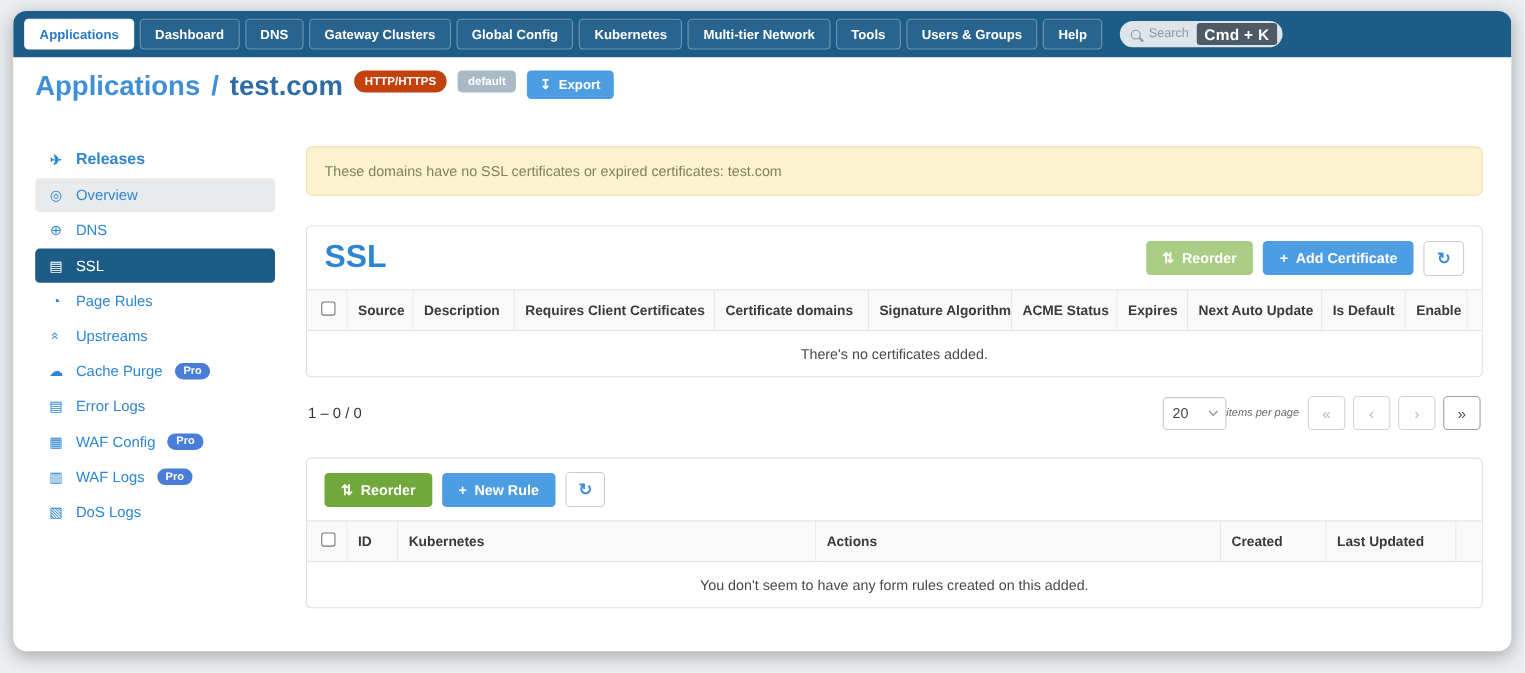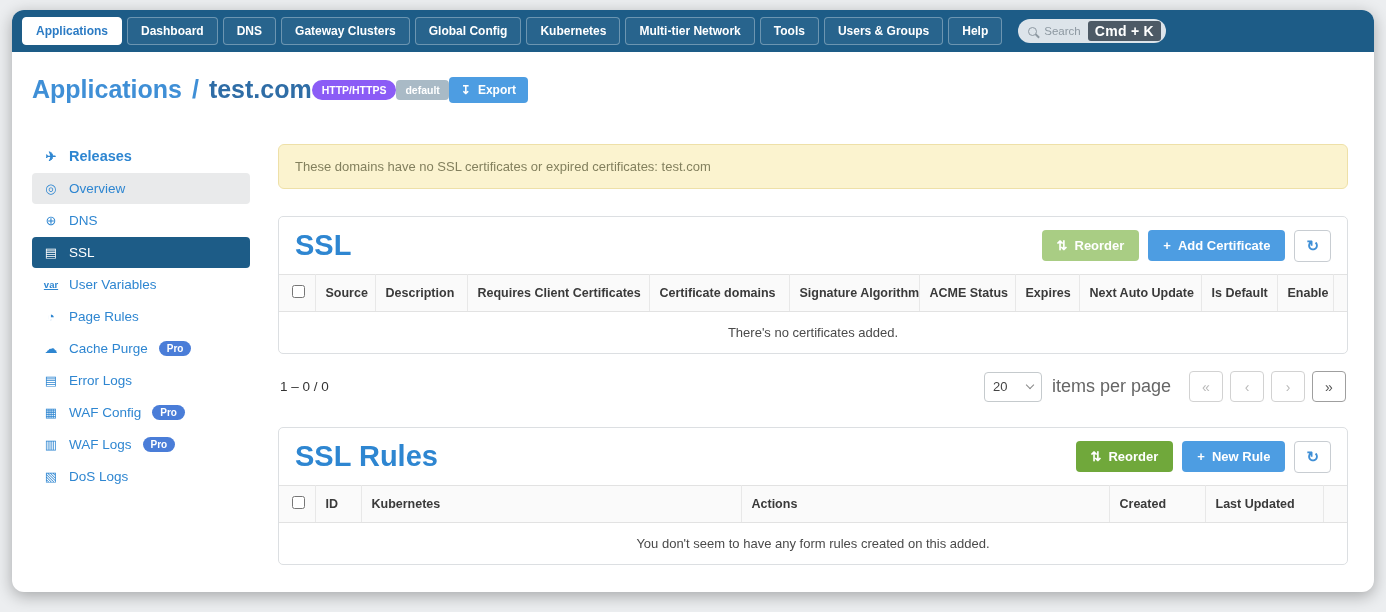--- a/index.html
+++ b/index.html
@@ -29,27 +29,27 @@
   .search {
     display: flex; align-items: center; gap: 7px; margin-left: 16px;
     background: #dde4ea; border-radius: 12px; height: 24px; padding: 0 5px 0 10px; cursor: text;
   }
   .mag { width: 9px; height: 9px; border: 1.5px solid #8d98a1; border-radius: 50%; position: relative; display: inline-block; }
   .mag::after { content: ""; position: absolute; width: 5px; height: 1.5px; background: #8d98a1; transform: rotate(45deg); right: -4px; bottom: -2px; }
   .search-ph { color: #8d98a1; font-size: 11.5px; }
   .kbd { background: #4d5a66; color: #fff; font-size: 14px; font-weight: bold; padding: 2px 7px; border-radius: 3px; letter-spacing: .3px; }
 
   
-  .pagehead { display: flex; align-items: center; padding: 12px 20px 10px; flex-shrink: 0; margin-top: 11px; }
+  .pagehead { display: flex; align-items: flex-start; gap: 10px; padding: 12px 20px 10px; flex-shrink: 0; }
   .page-title { margin: 0; font-size: 25px; font-weight: bold; }
   .crumb { color: #3f8fd6; cursor: pointer; }
   .sep { color: #3f8fd6; margin: 0 3px; }
   .appname { color: #2f6da6; }
   .badge { color: #fff; font-size: 10.5px; font-weight: bold; white-space: nowrap; }
-  .badge.proto { background: #8b5cf6; border-radius: 10px; padding: 4px 10px; }
+  .badge.proto { background: #c2410c; border-radius: 10px; padding: 4px 10px; }
   .badge.env { background: #a9bac6; border-radius: 4px; padding: 4px 9px; }
 
   .btn {
     display: inline-flex; align-items: center; gap: 7px; border: none;
     border-radius: 4px; color: #fff; font-weight: bold; cursor: pointer;
     font-family: inherit; font-size: 13px; padding: 8px 15px; white-space: nowrap;
   }
   .btn-blue { background: var(--button-blue, #4d9de2); }
   .btn-sm { font-size: 12px; padding: 6px 12px; }
   .btn-green-light { background: var(--reorder-light-green, #a9cd84); }
@@ -95,28 +95,28 @@
     padding: 10px 10px; font-weight: bold; white-space: nowrap; overflow: hidden;
   }
   .tbl thead th:last-child { border-right: none; }
   .th-chk { padding: 10px 8px 10px 13px !important; }
   .th-chk input { margin: 0; width: 13px; height: 13px; cursor: pointer; }
   .empty { text-align: center; font-size: 13px; color: #4a4a4a; padding: 13px 10px; margin-top: 44px; }
 
   
   .pagination { display: flex; align-items: center; justify-content: space-between; margin: 17px 2px 25px; }
   .range { font-size: 13.5px; color: #333; }
-  .pag-right { display: flex; align-items: center; gap: 10px; }
+  .pag-right { display: flex; align-items: center; }
   .pselect {
     display: flex; align-items: center; justify-content: space-between;
     border: 1px solid #c5cacd; border-radius: 4px; height: 30px; width: 58px;
     padding: 0 8px; font-size: 13px; color: #444; cursor: pointer; background: #fff;
   }
   .chev { width: 6px; height: 6px; border-right: 1.5px solid #888; border-bottom: 1.5px solid #888; transform: rotate(45deg); margin-top: -3px; }
-  .ppl { font-size: 18px; color: #666; margin-right: 8px; }
+  .ppl { font-size: 10px; color: #666; margin-right: 8px; font-style: italic; }
   .pbtns { display: flex; gap: 7px; }
   .pbtn {
     width: 34px; height: 31px; border: 1px solid #d2d2d2; background: #fff;
     border-radius: 4px; color: #b9b9b9; font-size: 14px; cursor: pointer; font-family: inherit;
   }
   .pbtn.strong { color: #555; border-color: #9f9f9f; }
 </style>
 </head>
 <body>
 
@@ -169,26 +169,26 @@
       </div>
       <div class="side-item">
         <span class="sicon">⊕</span>
         <span>DNS</span>
       </div>
       <div class="side-item active">
         <span class="sicon">▤</span>
         <span>SSL</span>
       </div>
       <div class="side-item">
-        <span class="sicon var-ic">var</span>
-        <span>User Variables</span>
-      </div>
-      <div class="side-item">
         <span class="sicon">◔</span>
         <span>Page Rules</span>
+      </div>
+      <div class="side-item">
+        <span class="sicon rot-up">«</span>
+        <span>Upstreams</span>
       </div>
       <div class="side-item">
         <span class="sicon">☁</span>
         <span>Cache Purge</span>
         <span class="pro">Pro</span>
       </div>
       <div class="side-item">
         <span class="sicon">▤</span>
         <span>Error Logs</span>
       </div>
@@ -280,21 +280,20 @@
             <button class="pbtn">«</button>
             <button class="pbtn">‹</button>
             <button class="pbtn">›</button>
             <button class="pbtn strong">»</button>
           </div>
         </div>
       </div>
 
       <section class="card">
         <div class="card-head">
-          <h2 class="sec-title">SSL Rules</h2>
           <div class="head-actions">
             <button class="btn btn-green">
               <span class="bicon">⇅</span>
               <span>Reorder</span>
             </button>
             <button class="btn btn-blue">
               <span class="bicon">+</span>
               <span>New Rule</span>
             </button>
             <button class="btn btn-refresh">

